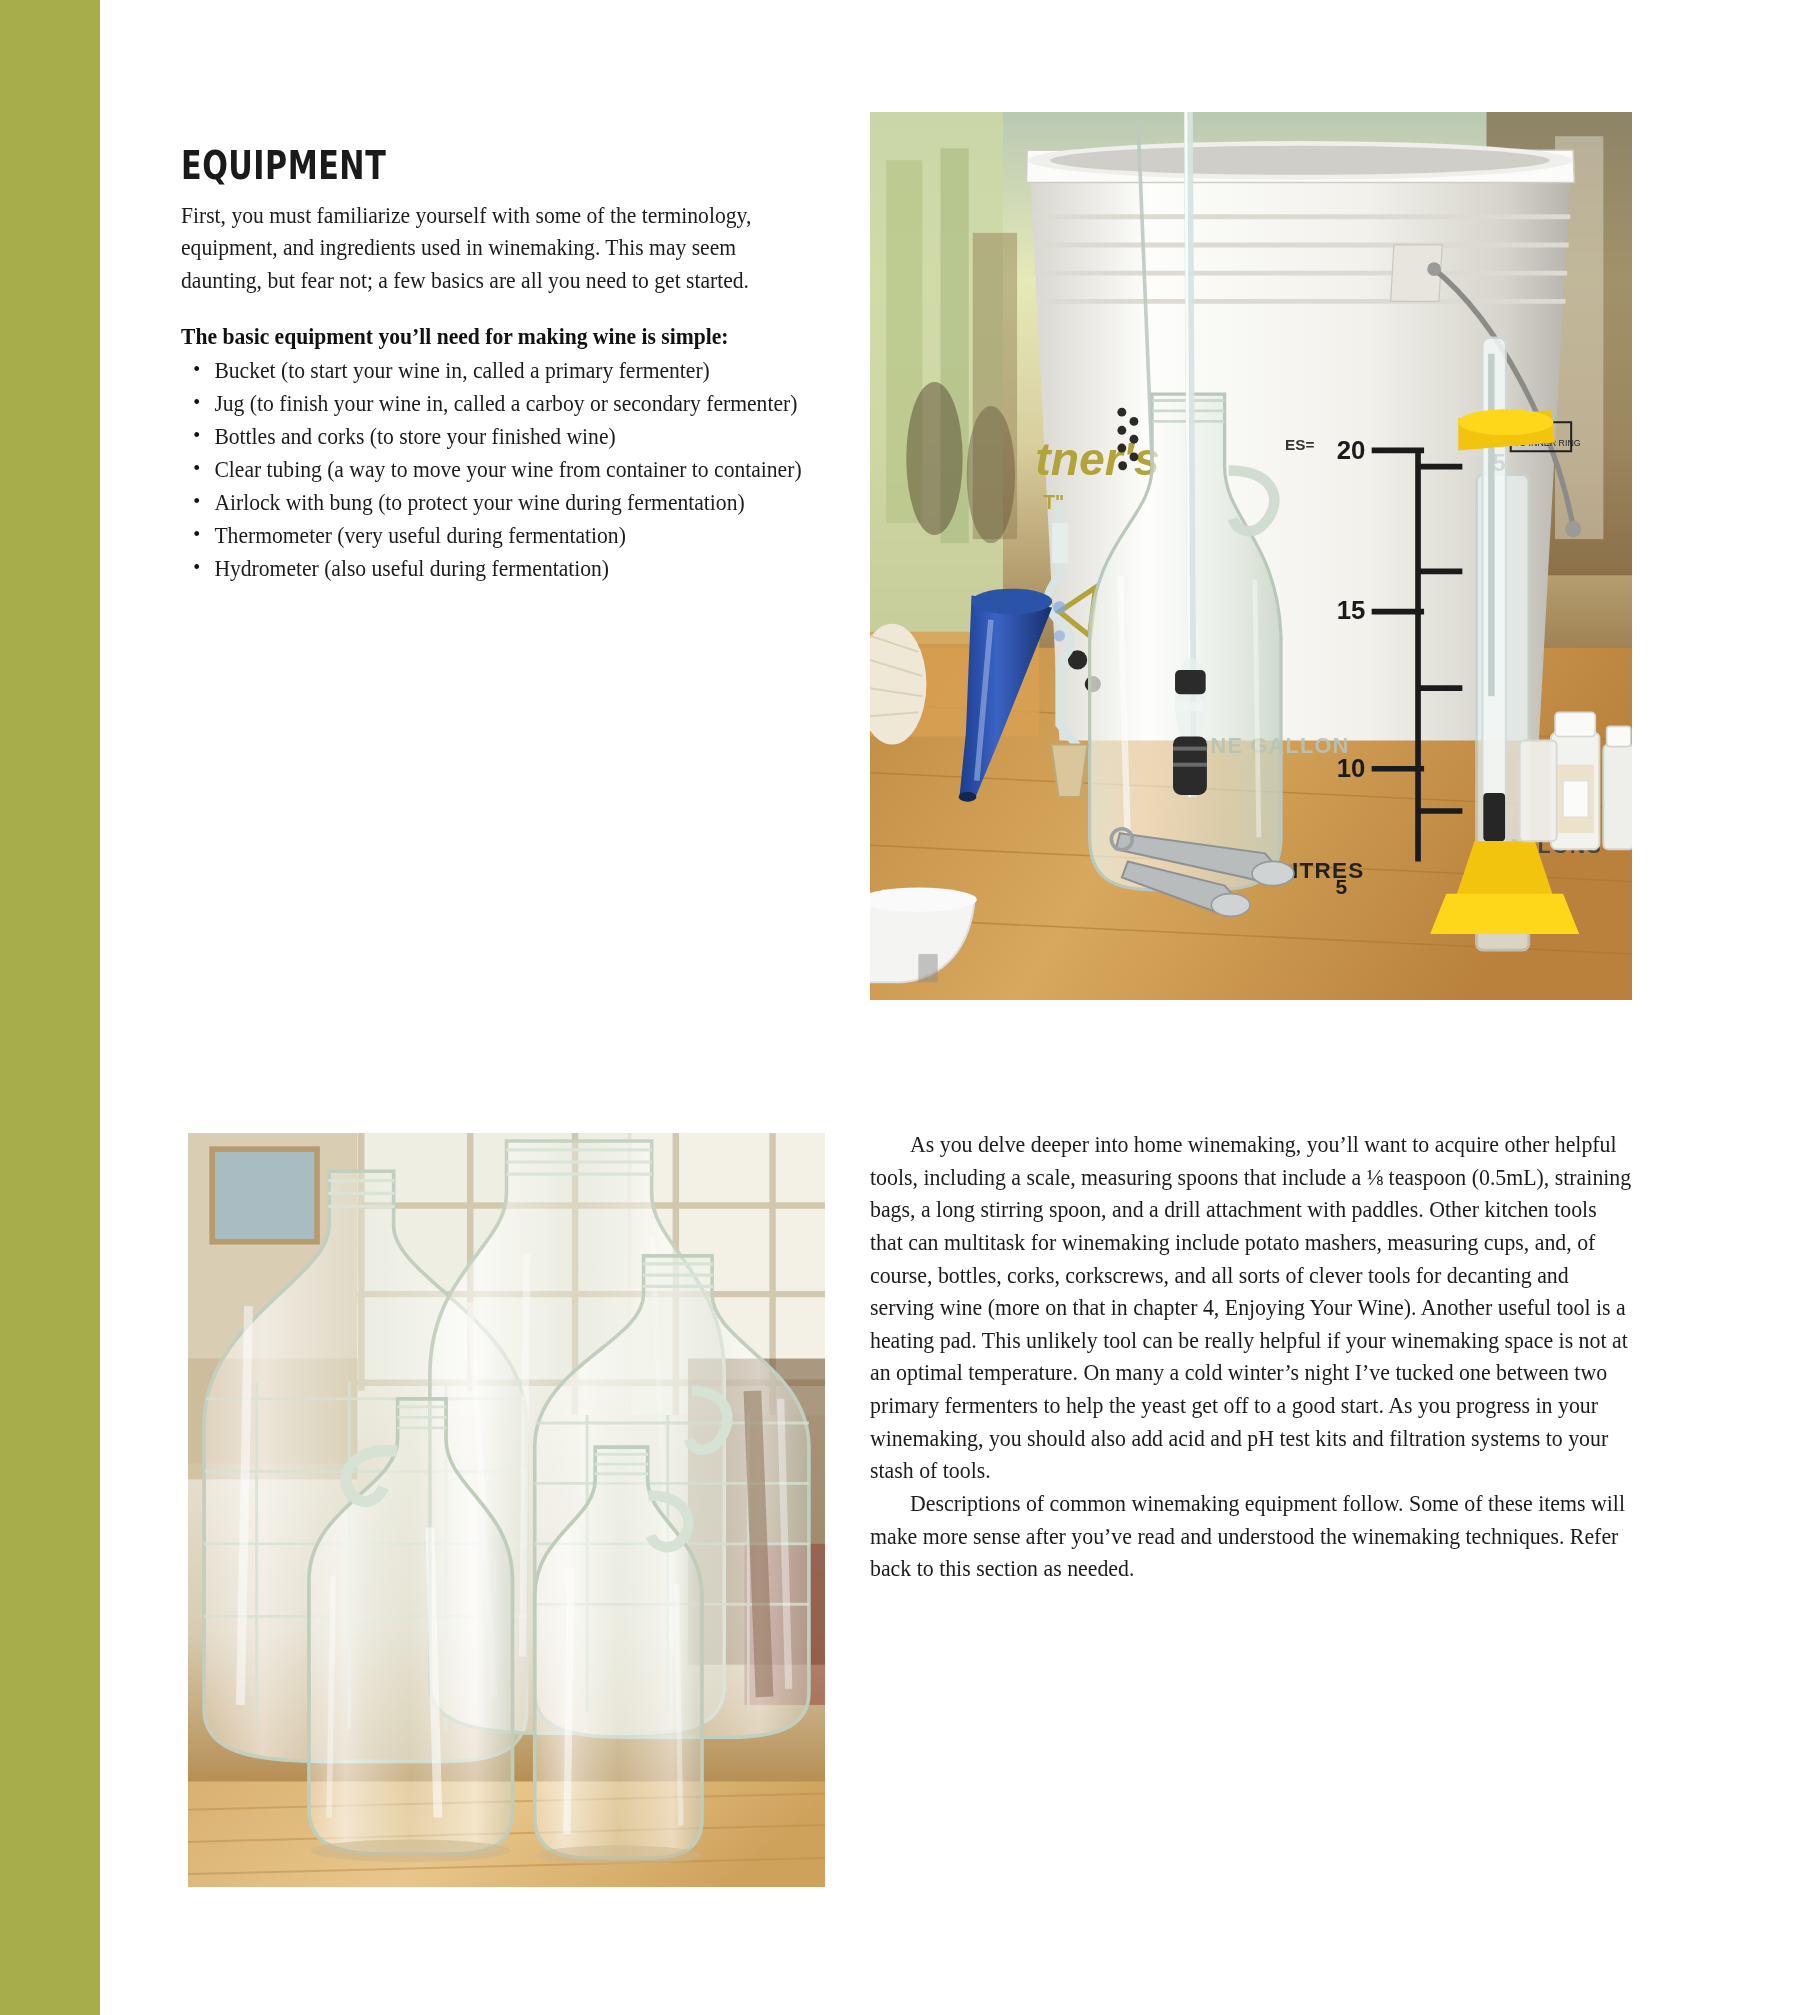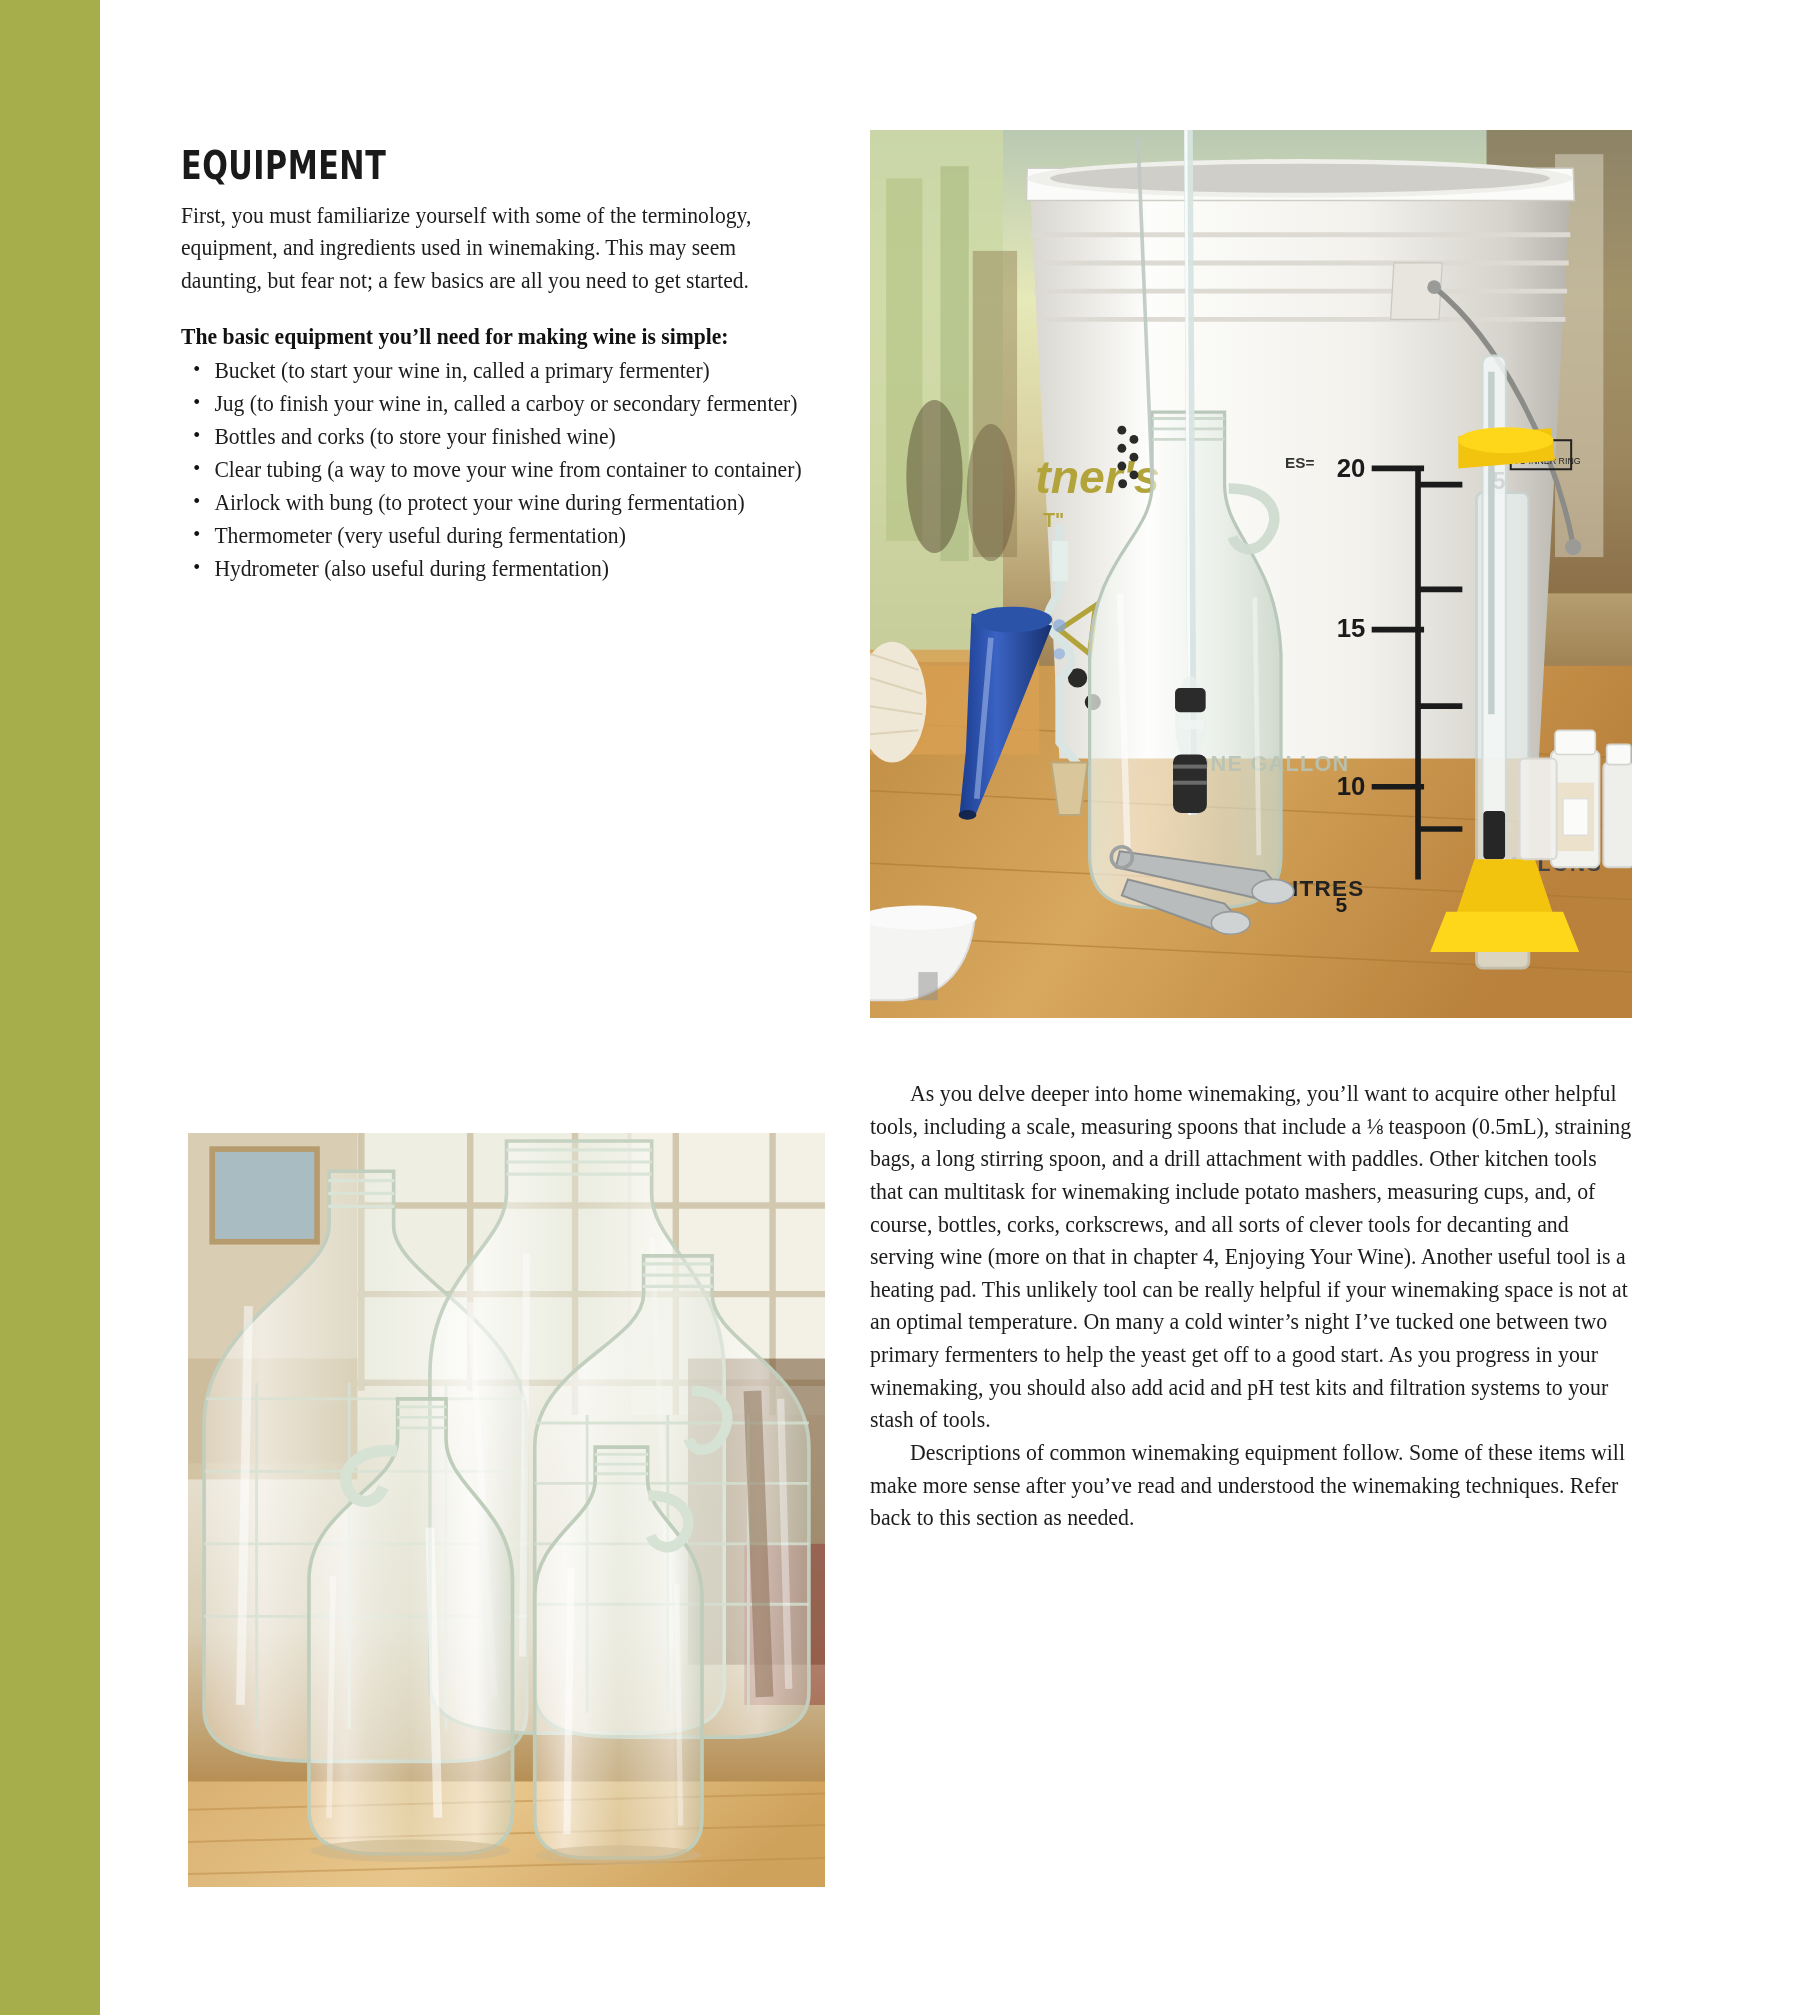--- a/index.html
+++ b/index.html
@@ -94,21 +94,21 @@
     left: 3.2px;
     top: -1.2px;
     font-size: 22px;
     color: #111;
   }
 
   
   .right-col {
     position: absolute;
     left: 870px;
-    top: 1077px;
+    top: 1128px;
     width: 764px;
   }
   .body-para {
     font-size: 24px;
     line-height: 1.36;
     color: #1c1c1c;
     margin: 0;
     text-indent: 44px;
     transform: scaleX(0.91);
     transform-origin: left top;
@@ -138,21 +138,21 @@
     width: 637px;
   }
 
   
   .photo {
     position: absolute;
     overflow: hidden;
   }
   .photo-equipment {
     left: 870px;
-    top: 130px;
+    top: 112px;
     width: 762px;
     height: 888px;
     background: #d946ef;
   }
   .photo-carboys {
     left: 188px;
     top: 1133px;
     width: 637px;
     height: 754px;
     background: #d8cdb6;

